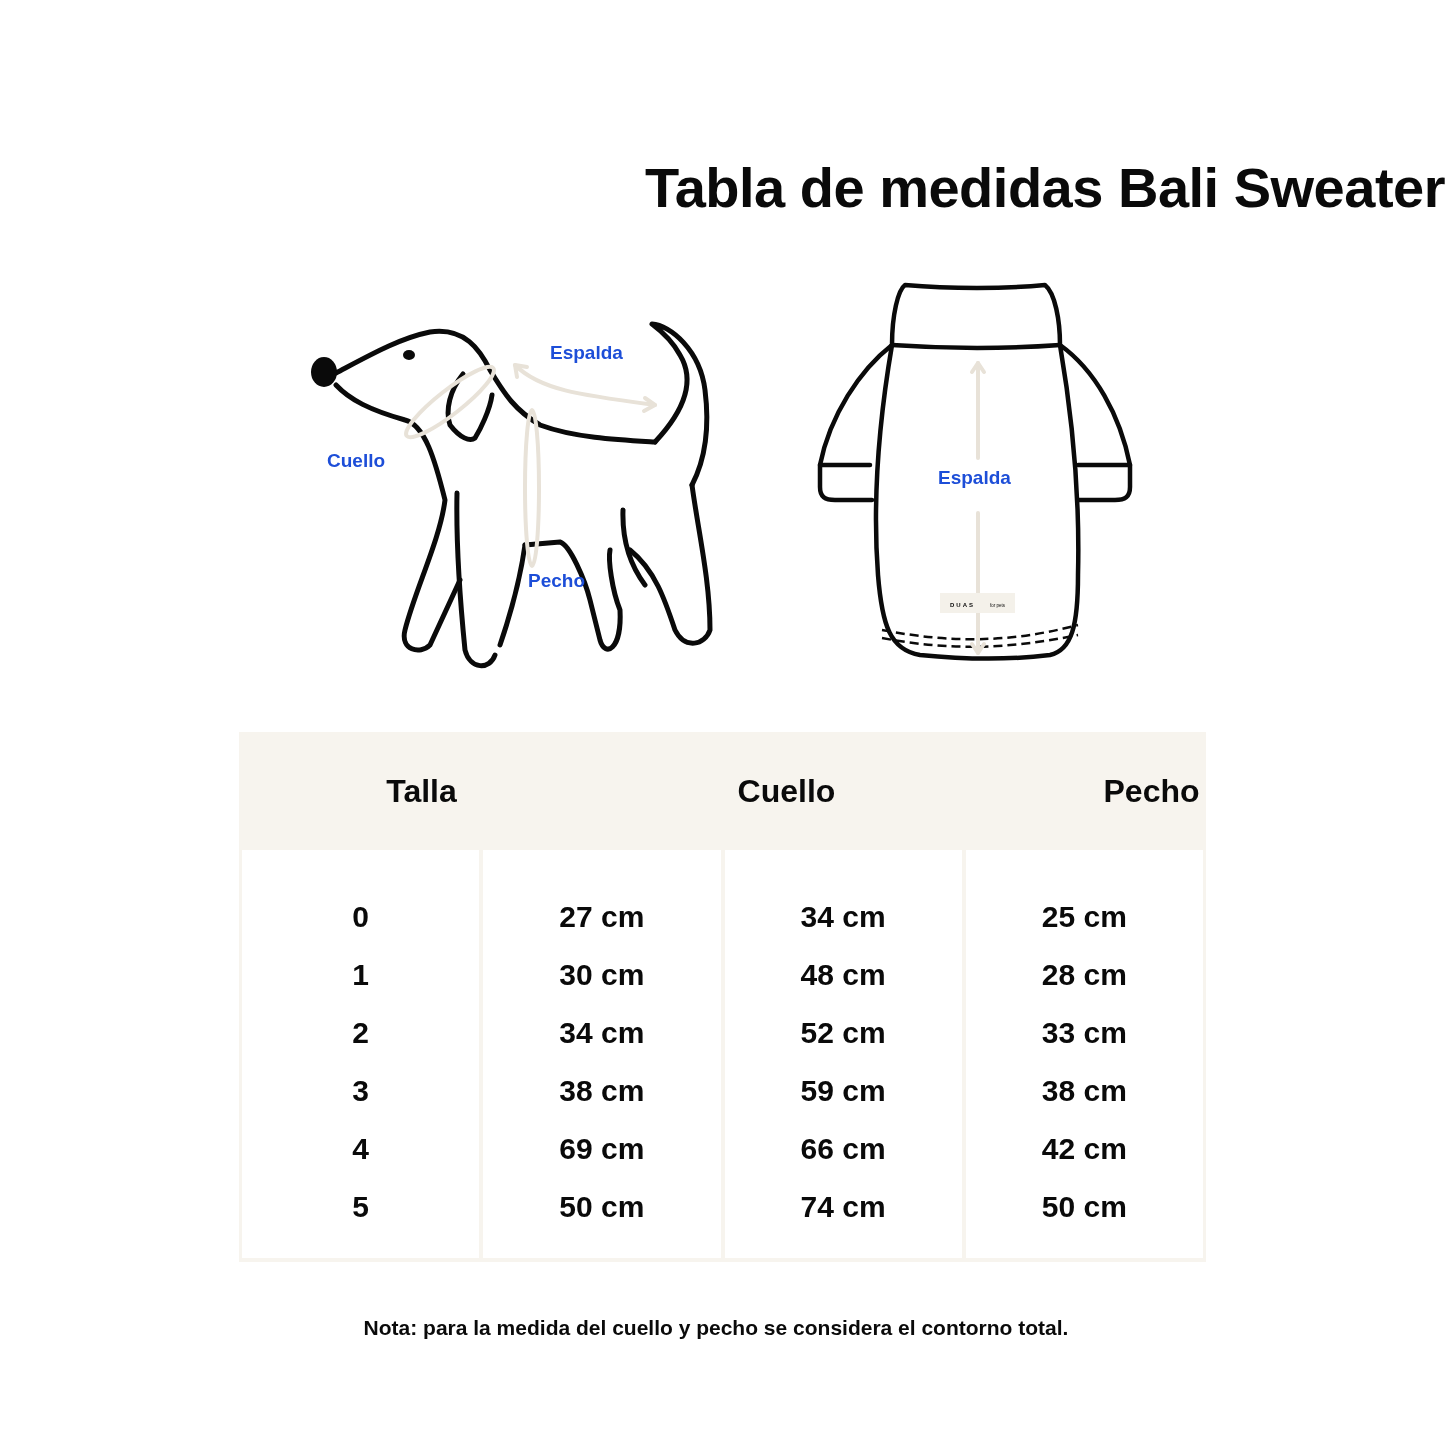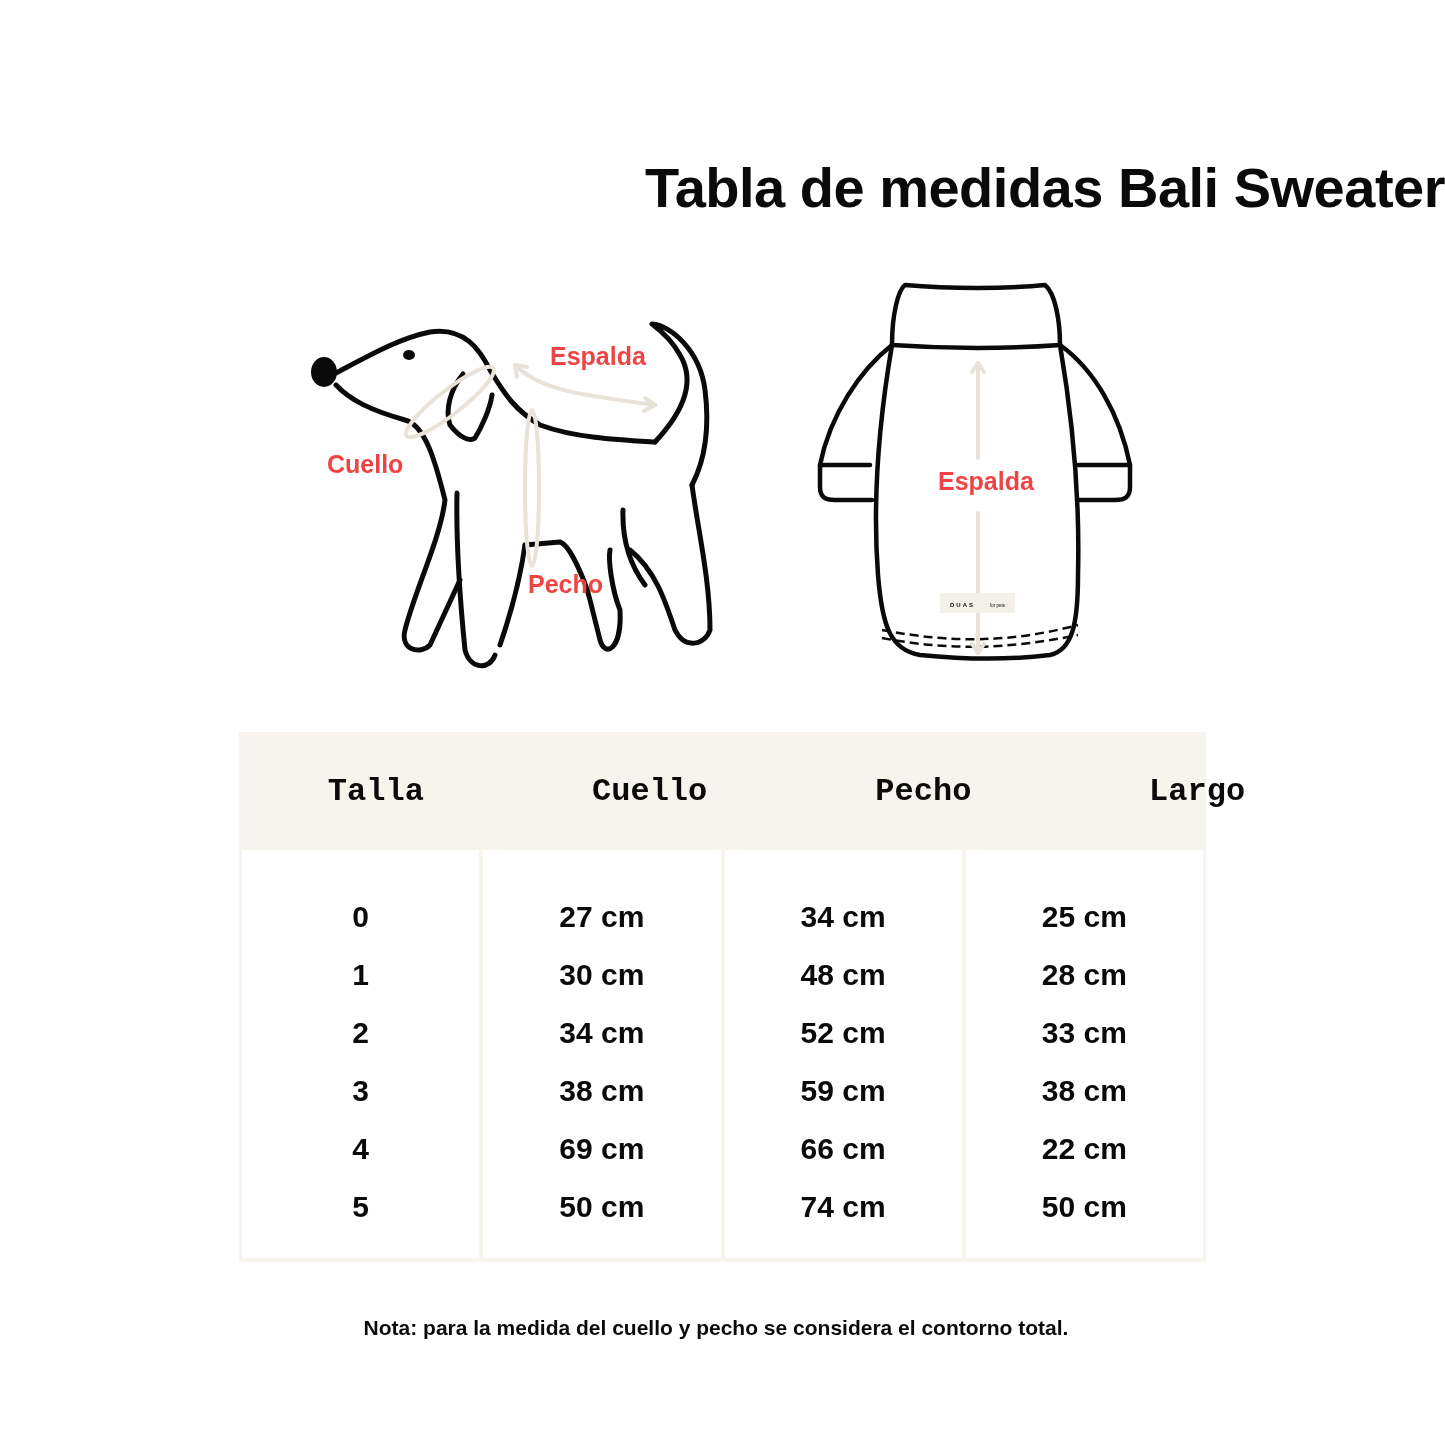--- a/index.html
+++ b/index.html
@@ -9,27 +9,27 @@
       color: #0a0a0a; position: relative; overflow: hidden;
     }
     .title {
       position: absolute; top: 155px; left: 0; width: 1445px;
       text-align: right; font-size: 56px; font-weight: bold;
       letter-spacing: -0.5px;
     }
     .dog-figure { position: absolute; left: 300px; top: 310px; width: 430px; height: 370px; }
     .sweater-figure { position: absolute; left: 810px; top: 275px; width: 335px; height: 390px; }
     .diagram-label {
-      position: absolute; font-weight: bold; font-size: 25px; color: #ef4444;
+      position: absolute; font-weight: bold; font-size: 19px; color: #1d4ed8;
     }
     .table {
       position: absolute; left: 239px; top: 732px; width: 967px; height: 530px;
       background: #f7f4ee;
     }
-    .thead { position: absolute; left: 0; top: 0; width: 1095px; height: 118px; display: flex; font-family: Liberation Mono, monospace; }
+    .thead { position: absolute; left: 0; top: 0; width: 1095px; height: 118px; display: flex; }
     .th {
       flex: 1; display: flex; align-items: center; justify-content: center;
       font-size: 32px; font-weight: bold;
     }
     .tbody { position: absolute; left: 3px; top: 118px; width: 961px; height: 408px; display: flex; gap: 4px; }
     .col {
       flex: 1; background: #ffffff; display: flex; flex-direction: column;
       align-items: center; padding-top: 38px; box-sizing: border-box;
     }
     .cell {
@@ -119,21 +119,20 @@
     <text x="180" y="332" font-size="4.5" fill="#0a0a0a" font-family="Liberation Sans, sans-serif">for pets</text>
   </svg>
   <div class="diagram-label" style="left:128px; top:192px;">Espalda</div>
 </div>
 
 <div class="table">
   <div class="thead">
     <div class="th">Talla</div>
     <div class="th">Cuello</div>
     <div class="th">Pecho</div>
-    <div class="th">Largo</div>
   </div>
   <div class="tbody">
     <div class="col">
       <div class="cell">0</div>
       <div class="cell">1</div>
       <div class="cell">2</div>
       <div class="cell">3</div>
       <div class="cell">4</div>
       <div class="cell">5</div>
     </div>
@@ -151,19 +150,19 @@
       <div class="cell">52 cm</div>
       <div class="cell">59 cm</div>
       <div class="cell">66 cm</div>
       <div class="cell">74 cm</div>
     </div>
     <div class="col">
       <div class="cell">25 cm</div>
       <div class="cell">28 cm</div>
       <div class="cell">33 cm</div>
       <div class="cell">38 cm</div>
-      <div class="cell">22 cm</div>
+      <div class="cell">42 cm</div>
       <div class="cell">50 cm</div>
     </div>
   </div>
 </div>
 
 <div class="note">Nota: para la medida del cuello y pecho se considera el contorno total.</div>
 
 </body></html>

